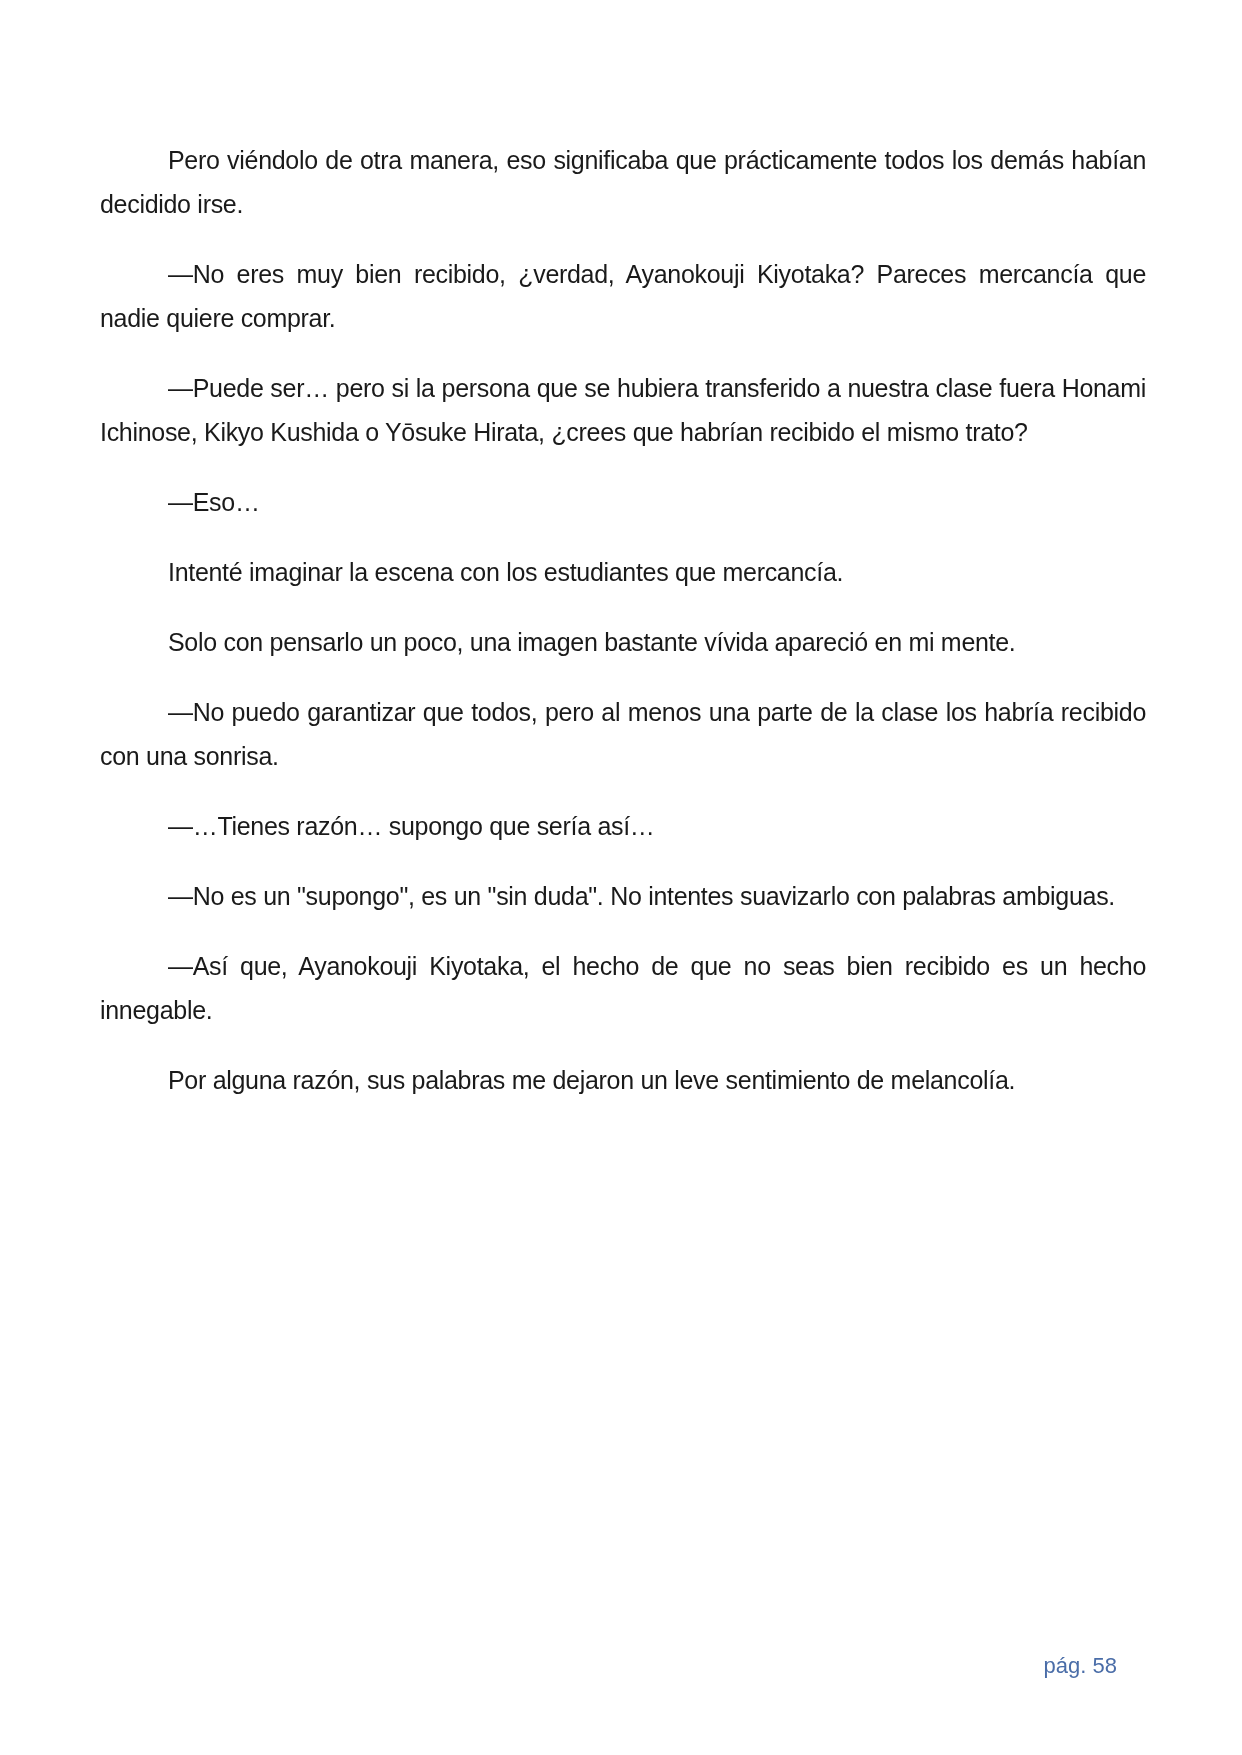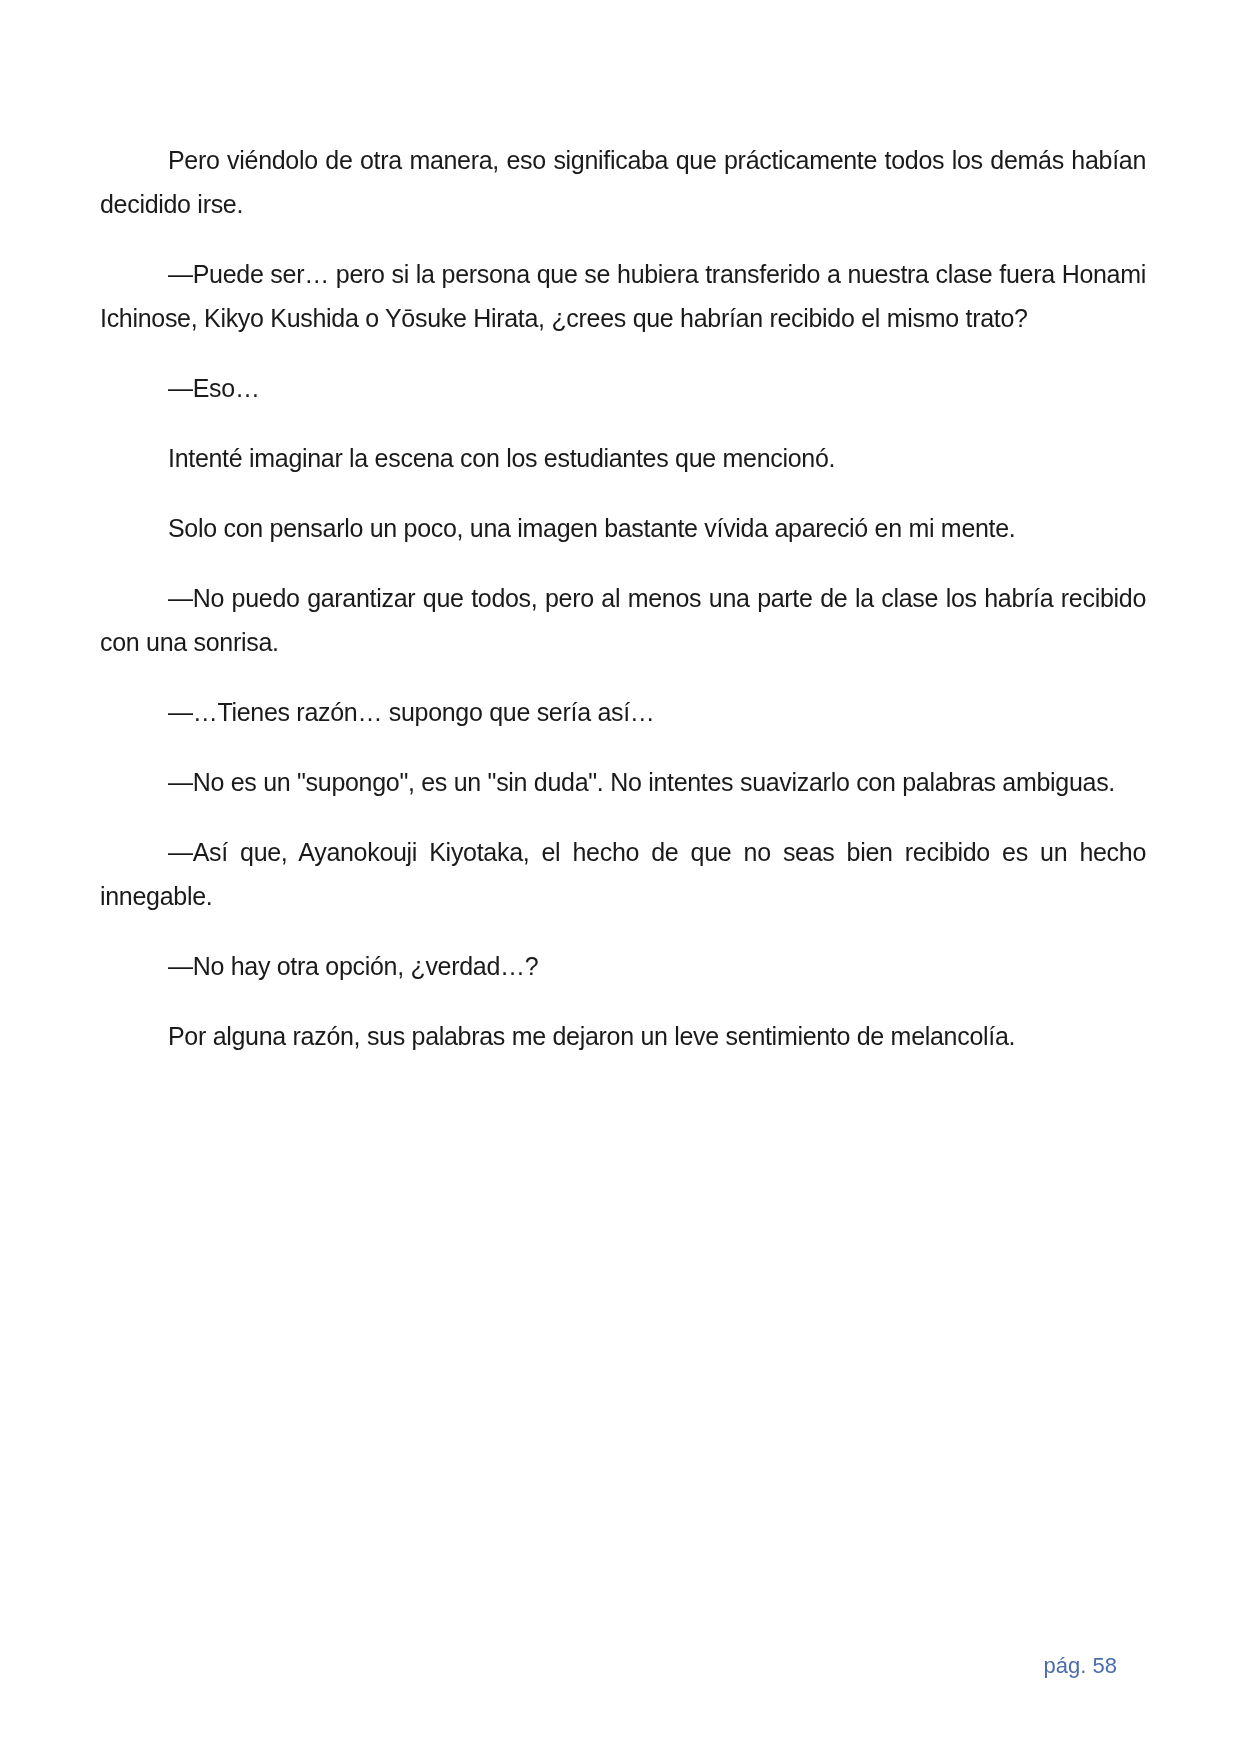--- a/index.html
+++ b/index.html
@@ -37,25 +37,25 @@
     color: #4a6da8;
     font-family: "Liberation Sans", "DejaVu Sans", sans-serif;
   }
 </style>
 </head>
 <body>
 
 <div class="page">
   <div class="content">
     <p>Pero viéndolo de otra manera, eso significaba que prácticamente todos los demás habían decidido irse.</p>
+    <p>—No eres muy bien recibido, ¿verdad, Ayanokouji Kiyotaka? Pareces mercancía que nadie quiere comprar.</p>
     <p>—Puede ser… pero si la persona que se hubiera transferido a nuestra clase fuera Honami Ichinose, Kikyo Kushida o Yōsuke Hirata, ¿crees que habrían recibido el mismo trato?</p>
     <p>—Eso…</p>
-    <p>Intenté imaginar la escena con los estudiantes que mencionó.</p>
+    <p>Intenté imaginar la escena con los estudiantes que mercancía.</p>
     <p>Solo con pensarlo un poco, una imagen bastante vívida apareció en mi mente.</p>
     <p>—No puedo garantizar que todos, pero al menos una parte de la clase los habría recibido con una sonrisa.</p>
     <p>—…Tienes razón… supongo que sería así…</p>
     <p>—No es un "supongo", es un "sin duda". No intentes suavizarlo con palabras ambiguas.</p>
     <p>—Así que, Ayanokouji Kiyotaka, el hecho de que no seas bien recibido es un hecho innegable.</p>
-    <p>—No hay otra opción, ¿verdad…?</p>
     <p>Por alguna razón, sus palabras me dejaron un leve sentimiento de melancolía.</p>
   </div>
   <div class="footer" style="color: rgb(74, 109, 168); text-align: right;">pág. 58</div>
 </div>
 
 </body></html>

